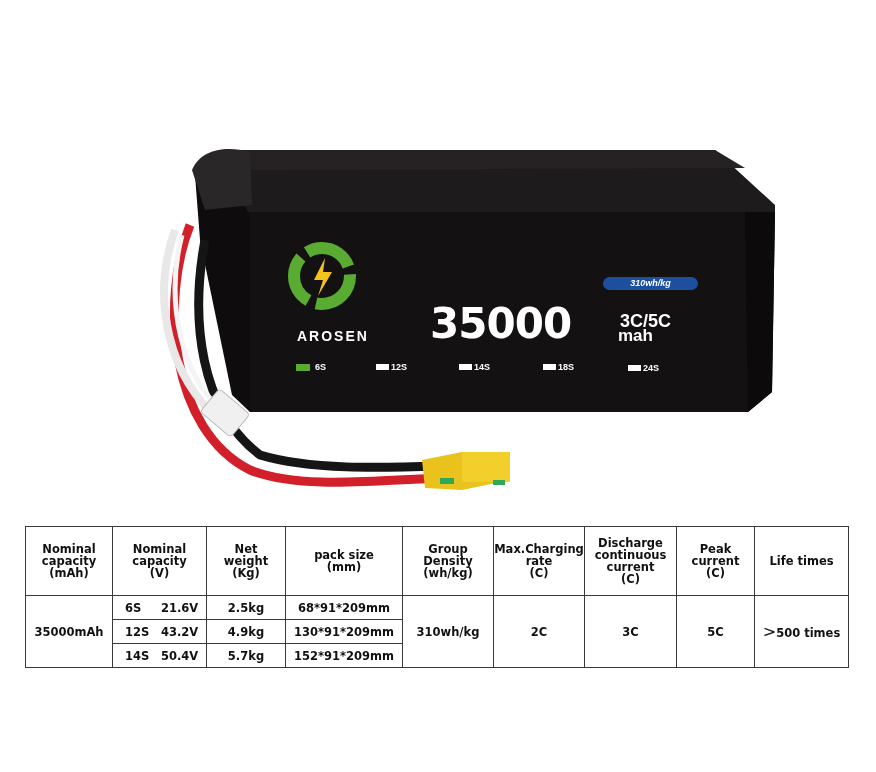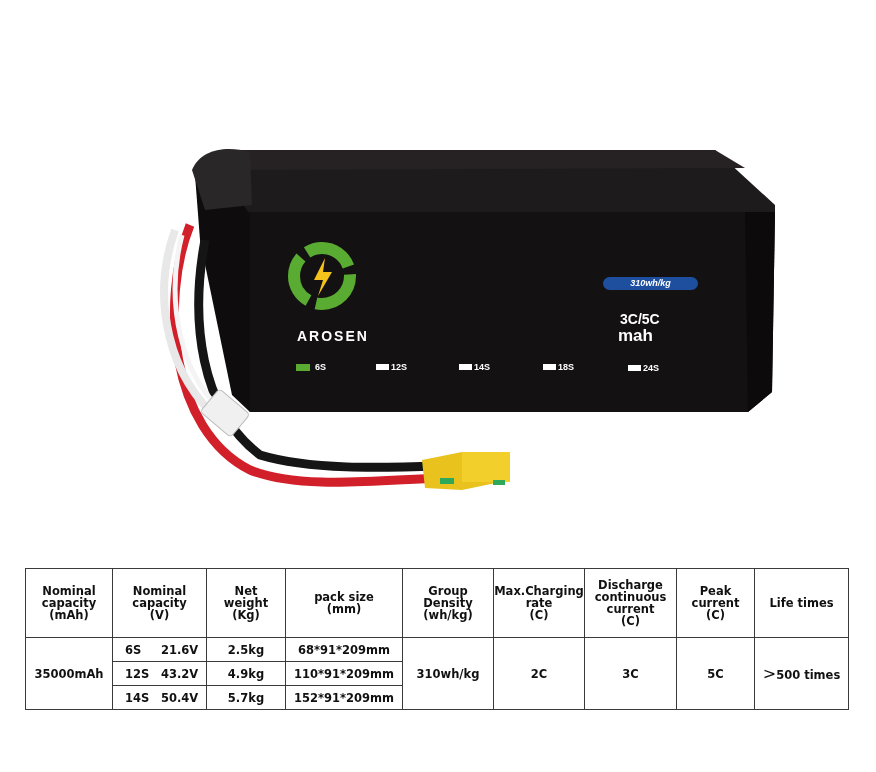--- a/index.html
+++ b/index.html
@@ -1,18 +1,18 @@
 <!DOCTYPE html>
 <html><head>
 <meta charset="utf-8">
 <style>
   html, body { margin:0; padding:0; background:#ffffff; }
   body { width:876px; height:772px; position:relative; overflow:hidden; font-family:"Liberation Sans", sans-serif; }
   .product { position:absolute; left:0; top:0; width:876px; height:530px; }
-  .spec-table { position:absolute; left:25px; top:568px; width:823px; border-collapse:collapse; table-layout:fixed; font-family:"DejaVu Sans", sans-serif; }
+  .spec-table { position:absolute; left:25px; top:526px; width:823px; border-collapse:collapse; table-layout:fixed; font-family:"DejaVu Sans", sans-serif; }
   .spec-table td, .spec-table th { border:1.5px solid #3a3a3a; text-align:center; vertical-align:middle; color:#111; font-weight:bold; padding:0; }
   .spec-table th { font-size:11.5px; line-height:12px; height:68px; }
   .spec-table td { font-size:11.5px; height:23px; }
   .spec-table th span { display:block; }
   .vcell { display:flex; justify-content:flex-start; padding-left:12px !important; }
   .vcell .s { width:36px; text-align:left; }
   .life .gt { font-size:16px; font-weight:normal; }
 </style>
 </head>
 <body>
@@ -46,21 +46,22 @@
       <circle r="28" fill="none" stroke="#5aab32" stroke-width="12" stroke-dasharray="50 8"></circle>
       <path d="M3 -18 L-8 4 L1 4 L-4 20 L10 -4 L1 -4 Z" fill="#f5c21b"></path>
     </g>
     <rect x="603" y="277" width="95" height="13" rx="6.5" fill="#1d4f9e"></rect>
   </svg>
 
   <div style="position:absolute;left:297px;top:328px;color:#fff;font-size:14px;font-weight:bold;letter-spacing:2px;">AROSEN</div>
 
   <div style="position:absolute;left:603px;top:277px;width:95px;height:13px;line-height:13px;text-align:center;color:#fff;font-size:9px;font-weight:bold;font-style:italic;">310wh/kg</div>
 
-  <div style="position:absolute;left:620px;top:311px;color:#fff;font-size:14px;font-weight:bold;">3C/5C</div>
+  <div style="position:absolute;left:430px;top:302px;color:#fff;font-size:42px;font-weight:900;letter-spacing:-1px;font-family:'DejaVu Sans',sans-serif;line-height:44px;">35000</div>
+  <div style="position:absolute;left:620px;top:311px;color:#fff;font-size:18px;font-weight:bold;">3C/5C</div>
   <div style="position:absolute;left:618px;top:325px;color:#fff;font-size:17px;font-weight:bold;line-height:22px;">mah</div>
 
   <div style="position:absolute;left:296px;top:362px;width:400px;height:14px;">
     <div style="position:absolute;left:0;top:0;display:flex;align-items:center;gap:5px;">
       <span style="width:14px;height:7px;background:#5aab32;display:inline-block;"></span>
       <span style="color:#fff;font-size:9px;font-weight:bold;">6S</span>
     </div>
     <div style="position:absolute;left:80px;top:0;display:flex;align-items:center;gap:2px;">
       <span style="width:13px;height:6px;background:#fff;display:inline-block;"></span>
       <span style="color:#fff;font-size:9px;font-weight:bold;">12S</span>
@@ -155,21 +156,21 @@
     <td rowspan="3" class="life"><span class="gt">&gt;</span><span>500 times</span></td>
   </tr>
   <tr>
     <td>
           <div class="vcell">
             <span class="s">12S</span>
             <span>43.2V</span>
           </div>
         </td>
     <td>4.9kg</td>
-    <td>110*91*209mm</td>
+    <td>130*91*209mm</td>
   </tr>
   <tr>
     <td>
           <div class="vcell">
             <span class="s">14S</span>
             <span>50.4V</span>
           </div>
         </td>
     <td>5.7kg</td>
     <td>152*91*209mm</td>

